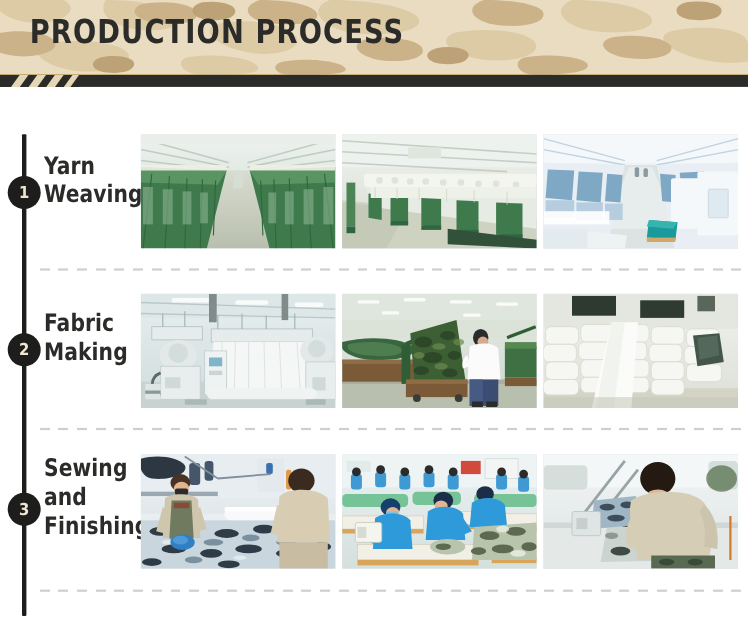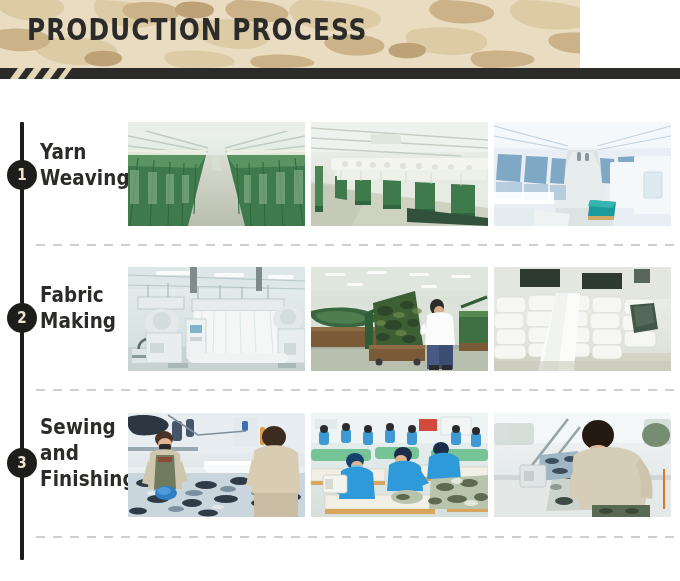--- a/index.html
+++ b/index.html
@@ -14,21 +14,21 @@
   #page {
     position: relative;
     width: 680px; height: 581px;
     background: #ffffff;
   }
 
   
   .header {
     position: absolute;
     left: 0; top: 0;
-    width: 580px; height: 68px;
+    width: 680px; height: 68px;
     background: #eab308;
     overflow: hidden;
   }
   .camo-svg { position: absolute; left: 0; top: 0; width: 680px; height: 68px; display:block; }
   .header-title {
     position: absolute;
     left: 27px; top: 13px;
     font-family: "DejaVu Sans Condensed", "Liberation Sans Narrow", "Liberation Sans", sans-serif;
     font-size: 30px;
     font-weight: bold;

